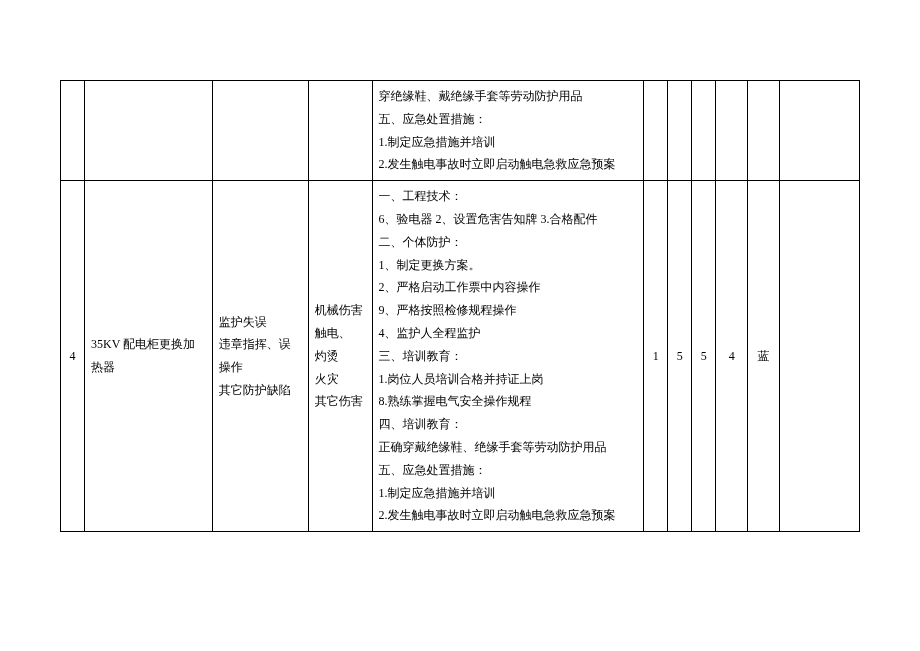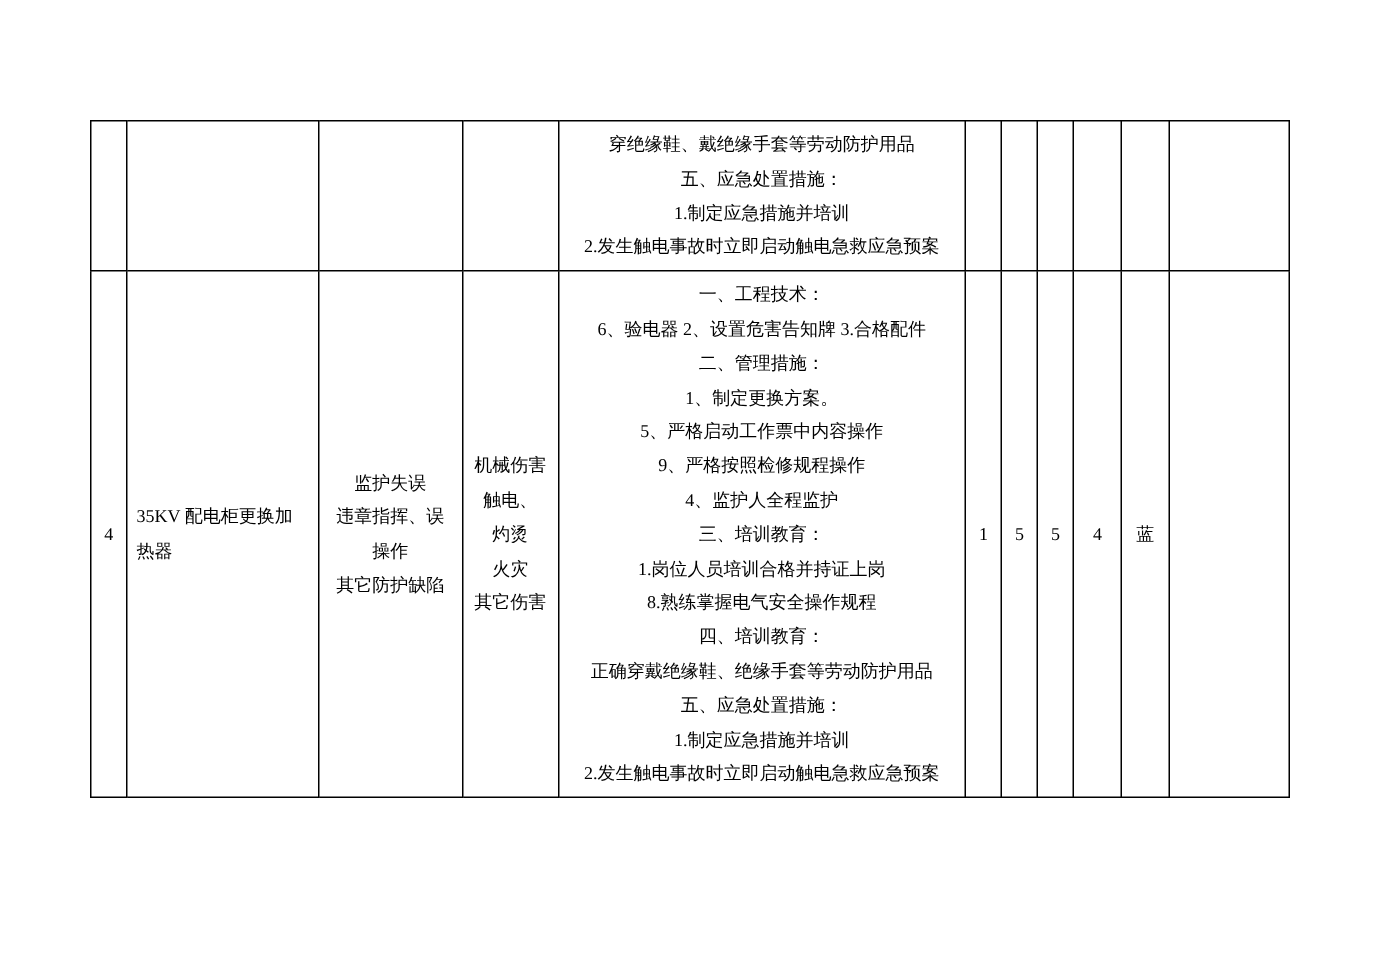--- a/index.html
+++ b/index.html
@@ -29,21 +29,21 @@
     .c-cause { width: 12%; }
     .c-hazard { width: 8%; }
     .c-measure { width: 34%; }
     .c-s1 { width: 3%; text-align: center; }
     .c-s2 { width: 3%; text-align: center; }
     .c-s3 { width: 3%; text-align: center; }
     .c-s4 { width: 4%; text-align: center; }
     .c-lvl { width: 4%; text-align: center; }
     .c-ext { width: 10%; }
     .measure-block, .multiline { white-space: normal; }
-    .line { display: block; text-align: center; }
+    .line { display: block; }
     .bold { font-weight: normal; }
   </style>
 </head>
 <body>
 
 <table>
   <tbody>
     <tr>
       <td class="c-num"></td>
       <td class="c-task"></td>
@@ -88,23 +88,23 @@
             <span class="line">触电、</span>
             <span class="line">灼烫</span>
             <span class="line">火灾</span>
             <span class="line">其它伤害</span>
           </div>
         </td>
       <td class="c-measure">
           <div class="measure-block">
             <span class="line bold">一、工程技术：</span>
             <span class="line">6、验电器 2、设置危害告知牌 3.合格配件</span>
-            <span class="line bold">二、管理措施：</span>
+            <span class="line bold">二、个体防护：</span>
             <span class="line">1、制定更换方案。</span>
-            <span class="line">5、严格启动工作票中内容操作</span>
+            <span class="line">2、严格启动工作票中内容操作</span>
             <span class="line">9、严格按照检修规程操作</span>
             <span class="line">4、监护人全程监护</span>
             <span class="line bold">三、培训教育：</span>
             <span class="line">1.岗位人员培训合格并持证上岗</span>
             <span class="line">8.熟练掌握电气安全操作规程</span>
             <span class="line bold">四、培训教育：</span>
             <span class="line">正确穿戴绝缘鞋、绝缘手套等劳动防护用品</span>
             <span class="line bold">五、应急处置措施：</span>
             <span class="line">1.制定应急措施并培训</span>
             <span class="line">2.发生触电事故时立即启动触电急救应急预案</span>

